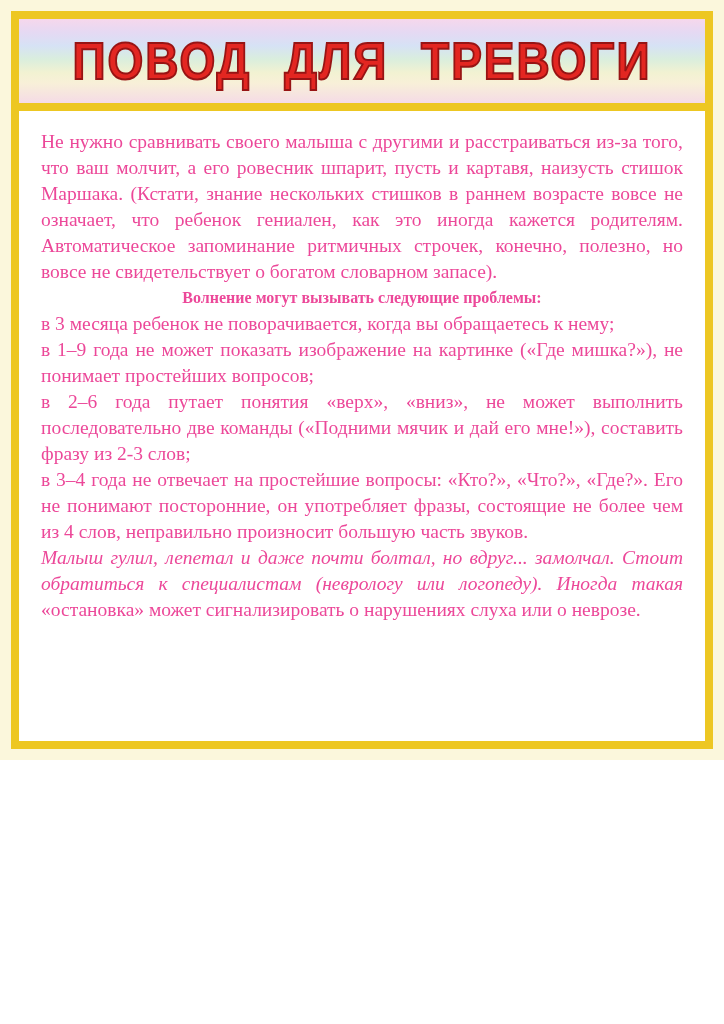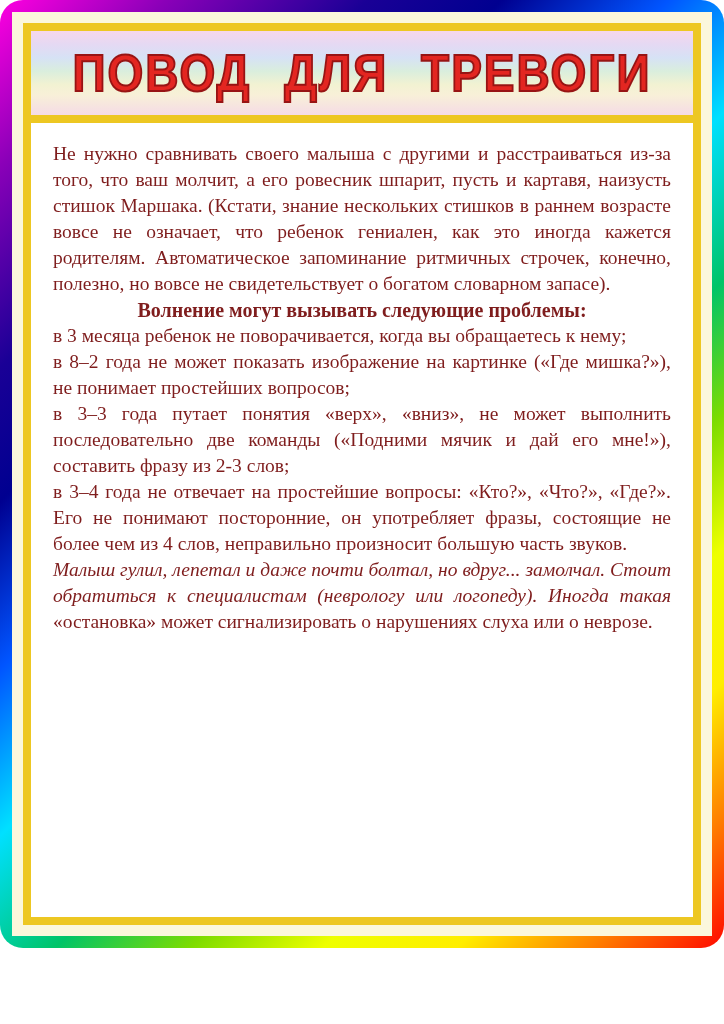--- a/index.html
+++ b/index.html
@@ -5,28 +5,27 @@
   html, body {
     margin: 0;
     padding: 0;
     width: 724px;
     height: 1024px;
     overflow: hidden;
     font-family: "Liberation Serif", serif;
   }
   .poster {
     width: 724px;
-    height: 948px;
+    height: 760px;
     box-sizing: border-box;
-    padding: 12px;
+    padding: 0;
     background: linear-gradient(135deg,
       #ff00e0 0%, #8a00b8 10%, #1a0096 22%, #000090 30%,
       #0055ff 40%, #00e0ff 50%, #00c468 60%, #7ddc00 68%,
       #eeff00 76%, #ffee00 84%, #ff8000 92%, #ff0800 100%);
-    border-radius: 23px;
   }
   .frame-cream {
     width: 100%;
     height: 100%;
     box-sizing: border-box;
     background: #fbf7dc;
     padding: 11px;
   }
   .frame-gold {
     width: 100%;
@@ -60,29 +59,29 @@
     -webkit-text-stroke: 1.8px #971414;
     transform: scaleY(1.12);
     white-space: nowrap;
   }
   .content {
     flex: 1 1 auto;
     box-sizing: border-box;
     padding: 18px 22px 0 22px;
     font-size: 19.5px;
     line-height: 26px;
-    color: #7f1d1d;
+    color: #ec4899;
     text-align: justify;
   }
   .content p { margin: 0; }
   .intro { margin-bottom: 24px; }
   .subheading {
     text-align: center;
     font-weight: bold;
-    font-size: 20px;
+    font-size: 16px;
     margin-bottom: 24px;
   }
   .problem {
     margin-bottom: 22px;
   }
   .problem.tight { margin-bottom: 0; }
   .closing { margin-top: 26px; }
   .closing .it { font-style: italic; }
 </style>
 </head>
@@ -98,23 +97,23 @@
 
       <div class="content">
         <p class="intro">Не нужно сравнивать своего малыша с другими и расстраиваться из-за того, что ваш молчит, а его ровесник шпарит, пусть и картавя, наизусть стишок Маршака. (Кстати, знание нескольких стишков в раннем возрасте вовсе не означает, что ребенок гениален, как это иногда кажется родителям. Автоматическое запоминание ритмичных строчек, конечно, полезно, но вовсе не свидетельствует о богатом словарном запасе).</p>
 
         <p class="subheading">Волнение могут вызывать следующие проблемы:</p>
 
         <p class="problem">в 3 месяца ребенок не поворачивается, когда вы обращаетесь к нему;</p>
 
 
 
-        <p class="problem">в 8–2 года не может показать изображение на картинке («Где мишка?»), не понимает простейших вопросов;</p>
+        <p class="problem">в 1–9 года не может показать изображение на картинке («Где мишка?»), не понимает простейших вопросов;</p>
 
-        <p class="problem tight">в 3–3 года путает понятия «верх», «вниз», не может выполнить последовательно две команды («Подними мячик и дай его мне!»), составить фразу из 2-3 слов;</p>
+        <p class="problem tight">в 2–6 года путает понятия «верх», «вниз», не может выполнить последовательно две команды («Подними мячик и дай его мне!»), составить фразу из 2-3 слов;</p>
 
         <p class="problem tight">в 3–4 года не отвечает на простейшие вопросы: «Кто?», «Что?», «Где?». Его не понимают посторонние, он употребляет фразы, состоящие не более чем из 4 слов, неправильно произносит большую часть звуков.</p>
 
         <p class="closing"><span class="it">Малыш гулил, лепетал и даже почти болтал, но вдруг... замолчал. Стоит обратиться к специалистам (неврологу или логопеду). Иногда такая </span><span>«остановка» может сигнализировать о нарушениях слуха или о неврозе.</span></p>
       </div>
 
     </div>
   </div>
 </div>
 

